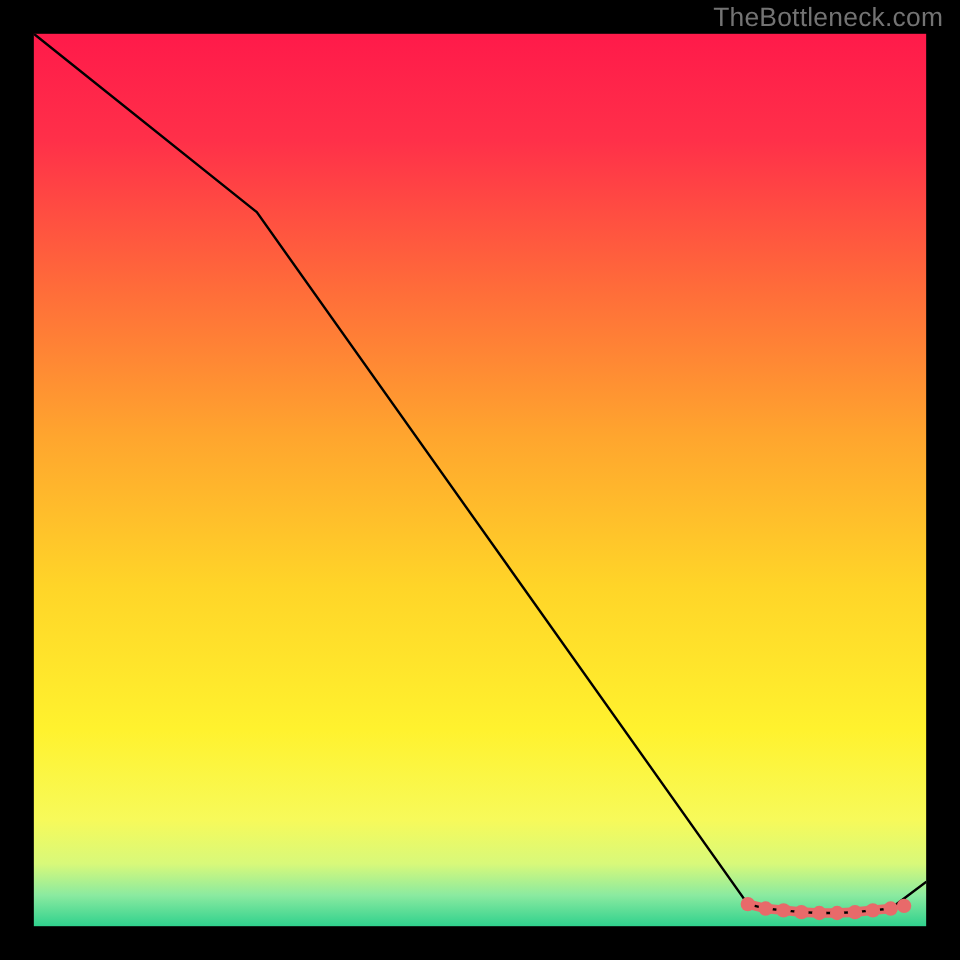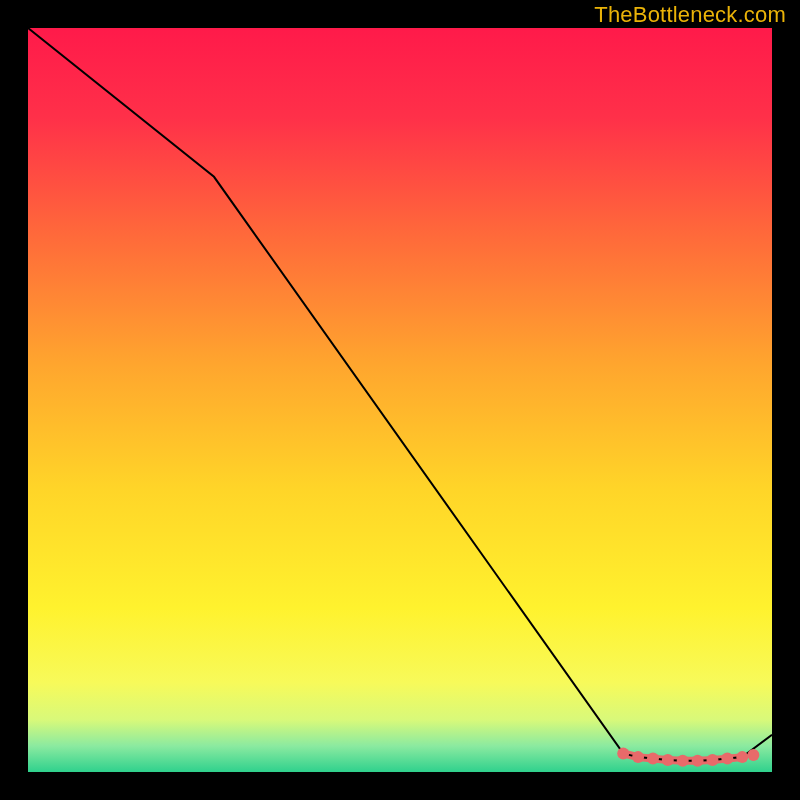--- a/index.html
+++ b/index.html
@@ -13,21 +13,21 @@
   }
   .wrap {
     position: relative;
     width: 800px;
     height: 800px;
   }
   .watermark {
     position: absolute;
     top: 2px;
     right: 14px;
-    color: #eab308;
+    color: #737373;
     font-size: 22px;
     font-weight: 500;
     letter-spacing: 0.2px;
     z-index: 3;
     user-select: none;
   }
   .plot {
     position: absolute;
     left: 28px;
     top: 28px;

